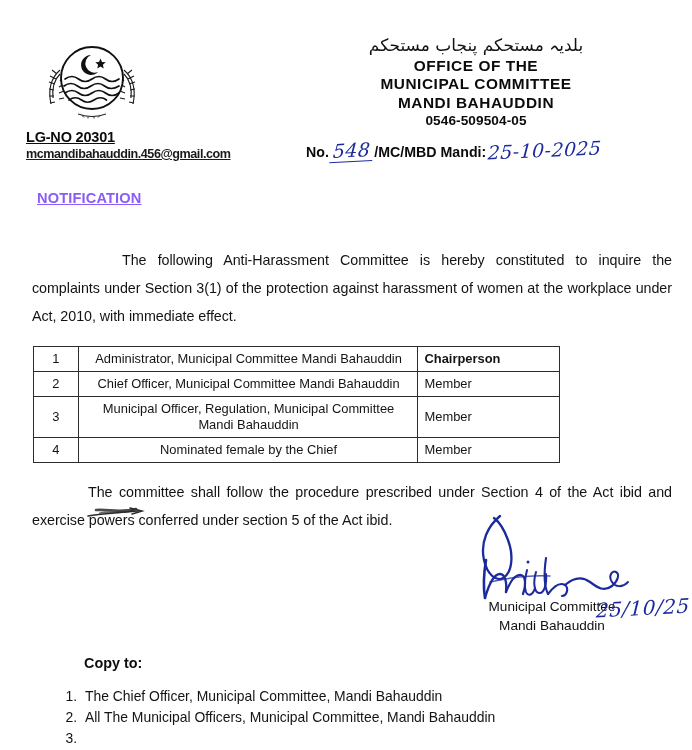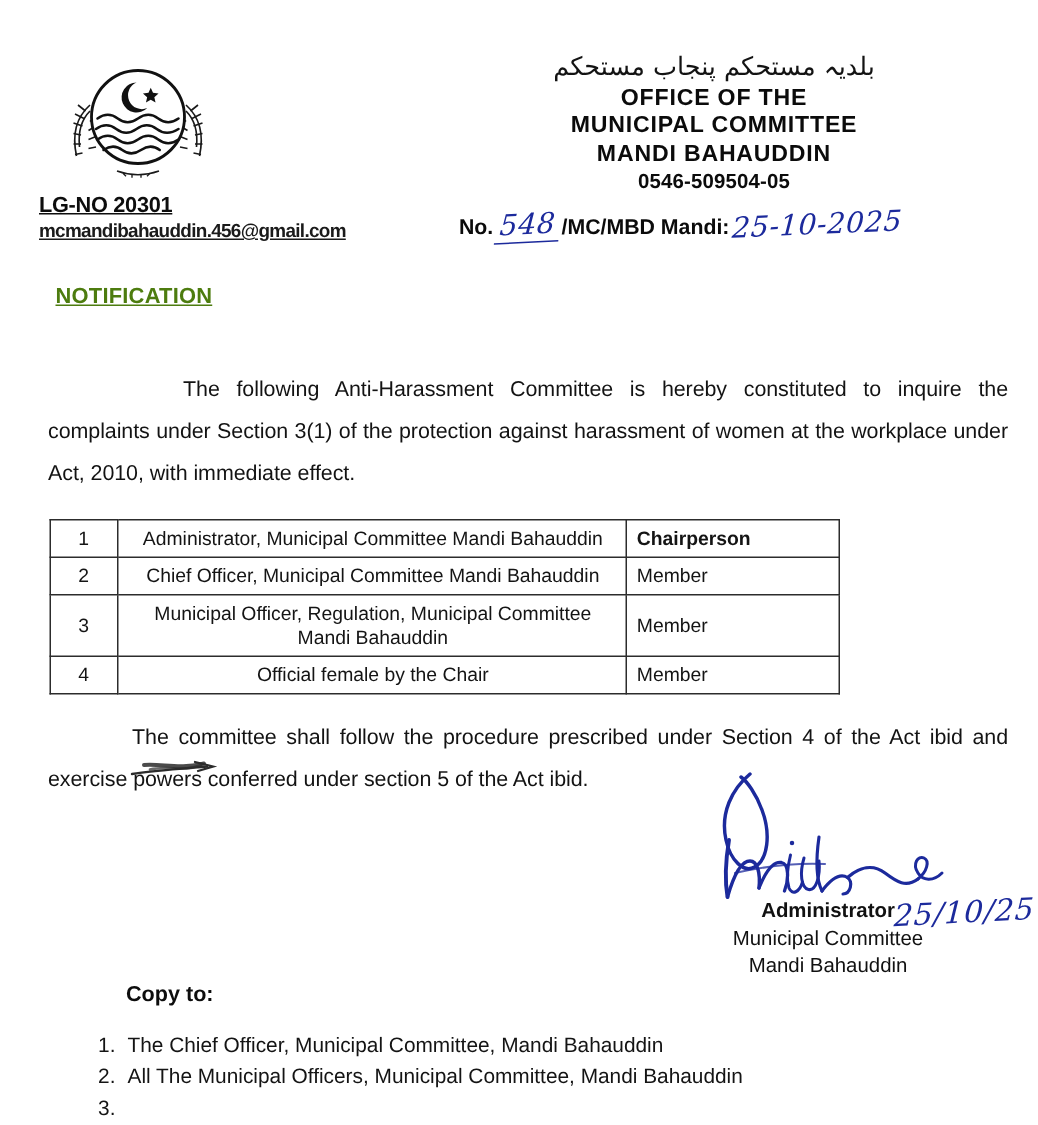--- a/index.html
+++ b/index.html
@@ -123,21 +123,21 @@
 
   
   .notif-title {
     position: absolute;
     left: 37px;
     top: 190px;
     font-size: 14.6px;
     font-weight: bold;
     text-decoration: underline;
     letter-spacing: 0.15px;
-    color: #4d7c0f;
+    color: #8b5cf6;
   }
 
   
   .para {
     position: absolute;
     font-size: 14.3px;
     line-height: 28px;
     text-align: justify;
     color: #131313;
     letter-spacing: -0.05px;
@@ -340,21 +340,21 @@
         <td class="col-desig">Chief Officer, Municipal Committee Mandi Bahauddin</td>
         <td class="col-role">Member</td>
       </tr>
       <tr>
         <td class="col-sn">3</td>
         <td class="col-desig">Municipal Officer, Regulation, Municipal Committee Mandi Bahauddin</td>
         <td class="col-role">Member</td>
       </tr>
       <tr>
         <td class="col-sn">4</td>
-        <td class="col-desig">Official female by the Chair</td>
+        <td class="col-desig">Nominated female by the Chief</td>
         <td class="col-role">Member</td>
       </tr>
     </tbody>
   </table>
 
   <div class="para para-2"><span>The committee shall follow the procedure prescribed under Section 4 of the Act ibid and exercise </span><span class="struck">powers</span><span> conferred under section 5 of the Act ibid.</span></div>
 
   <svg class="scribble" viewBox="0 0 62 16">
     <g stroke="#2b2b2b" fill="none" stroke-linecap="round">
       <path d="M2,11 C14,9 28,8 52,6" stroke-width="1.6"></path>
@@ -375,21 +375,20 @@
       <path d="M66,60 C63,70 64,80 69,81 C74,82 77,72 76,62" stroke-width="2"></path>
       <path d="M76,46 C74,60 74,74 78,82" stroke-width="2.1"></path>
       <path d="M78,82 C84,74 90,70 95,73 C99,76 97,84 92,84" stroke-width="2.1"></path>
       <path d="M95,73 C103,66 112,64 120,70 C128,76 134,80 142,74" stroke-width="2.2"></path>
       <path d="M142,74 C148,69 150,62 146,60 C142,58 138,64 142,70 C145,75 152,76 158,70" stroke-width="2"></path>
       <path d="M20,70 C38,66 60,63 80,64" stroke-width="1.4" opacity="0.75"></path>
     </g>
   </svg>
 
   <div class="sign-block">
-    <div class="sign-role">Administrator</div>
     <div>Municipal Committee</div>
     <div>Mandi Bahauddin</div>
   </div>
 
   <div class="sign-date">25/10/25</div>
 
   <div class="copy-to-title">Copy to:</div>
   <ul class="copy-list">
     <li>
       <span class="copy-num">1.</span>

